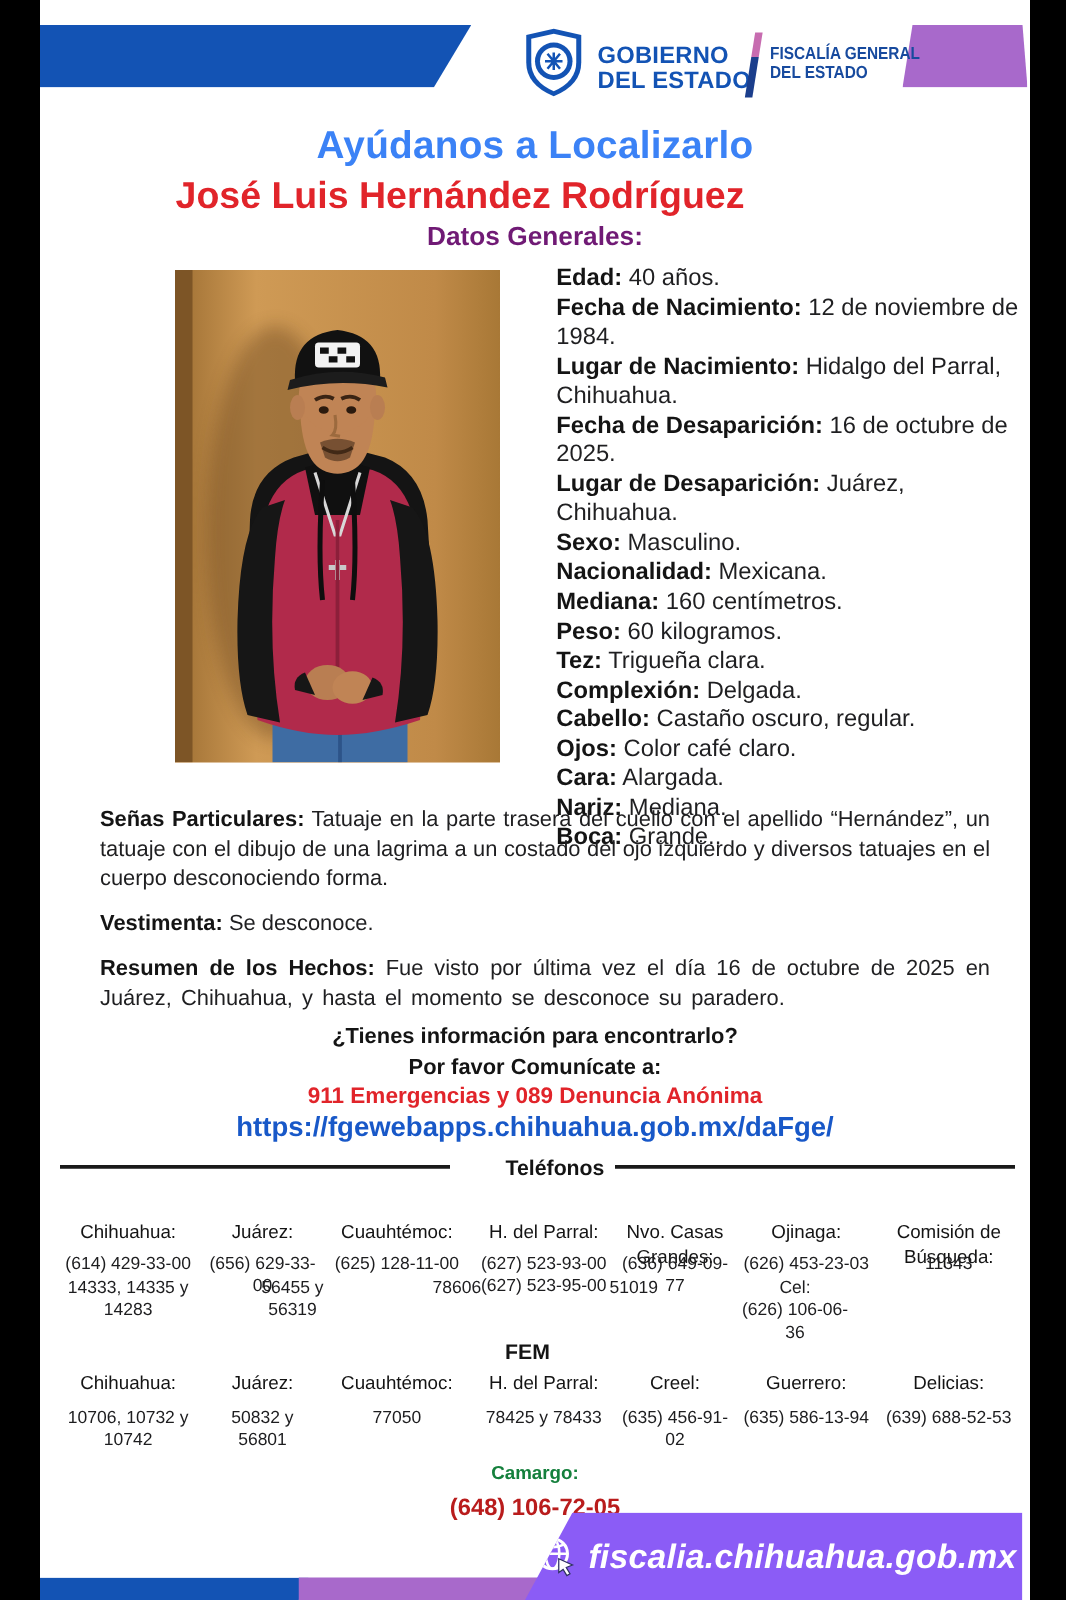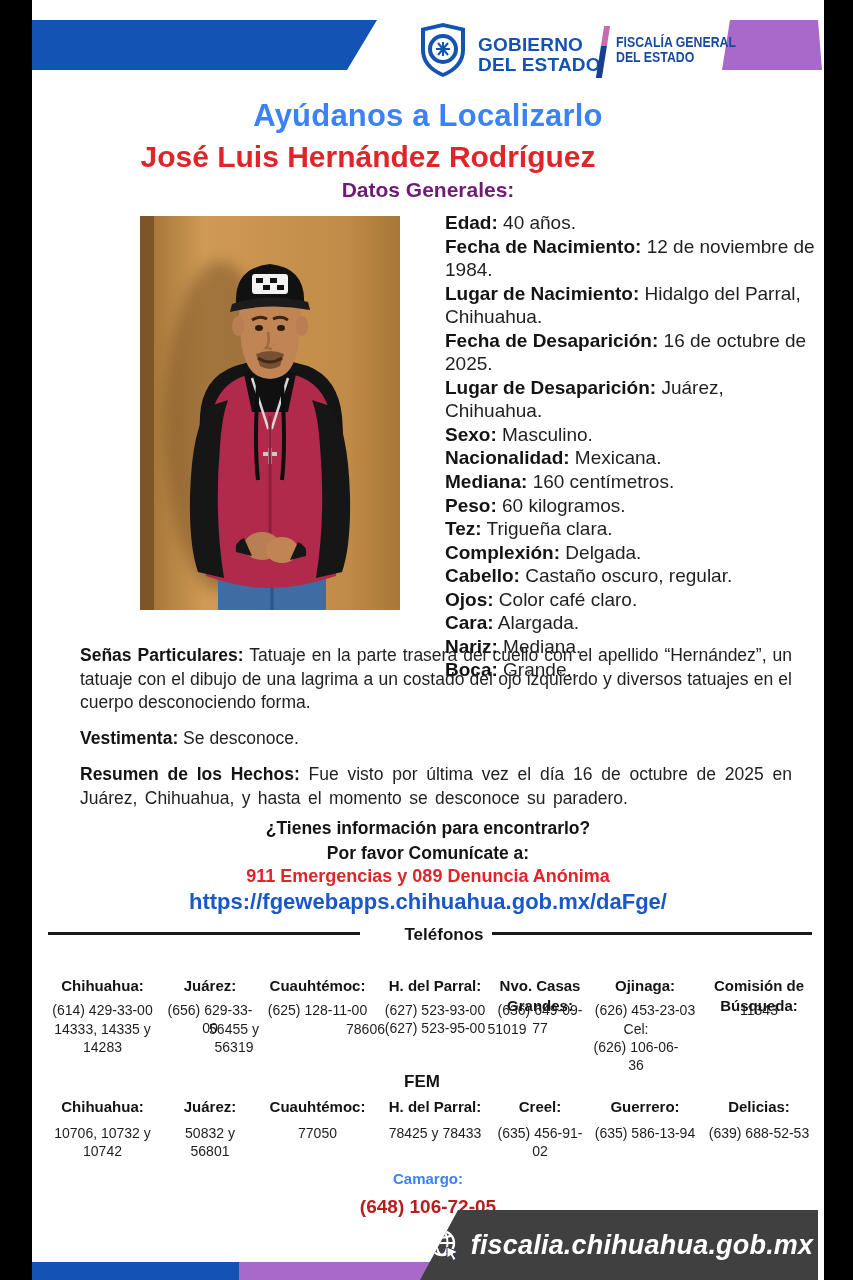--- a/index.html
+++ b/index.html
@@ -54,35 +54,35 @@
 
   .tel-heading{position:absolute;left:32px;top:925px;width:824px;text-align:center;
     font-size:17px;font-weight:bold;color:#141414;}
   .rule{position:absolute;top:932px;height:3px;background:#1a1a1a;}
   .rule-left{left:48px;width:312px;}
   .rule-right{left:492px;width:320px;}
 
   .tgrid{position:absolute;left:40px;width:778px;display:grid;
     grid-template-columns:125px 90px 125px 110px 100px 110px 118px;}
   .cell{text-align:center;font-size:14px;line-height:1.3;color:#1d1d1f;padding:0 2px;}
-  .cell.th{font-size:15px;font-weight:bold;color:#141414;}
+  .cell.th{font-size:15px;font-weight:normal;color:#141414;}
   .row-telhead{top:976px;}
   .row-telphones{top:1001px;}
   .row-telext{top:1020px;gap:24px;}
   .fem-heading{position:absolute;left:32px;top:1072px;width:780px;text-align:center;
     font-size:17px;font-weight:bold;color:#141414;}
   .row-femhead{top:1097px;}
   .row-femvals{top:1124px;}
-  .camargo-label{top:1170px;font-size:15px;color:#3b82f6;}
+  .camargo-label{top:1170px;font-size:15px;color:#15803d;}
   .camargo-number{top:1196px;font-size:19px;font-weight:bold;color:#b91c1c;}
 
   .shape-blue-bottom{position:absolute;left:32px;top:1262px;width:215px;height:18px;background:#1353b4;
     clip-path:polygon(0 0,100% 0,calc(100% - 8px) 100%,0 100%);}
   .shape-purple-bottom{position:absolute;left:239px;top:1262px;width:216px;height:18px;background:#a869cb;}
-  .footer-bar{position:absolute;left:420px;top:1210px;width:398px;height:70px;background:#404040;
+  .footer-bar{position:absolute;left:420px;top:1210px;width:398px;height:70px;background:#8b5cf6;
     clip-path:polygon(38px 0,100% 0,100% 100%,0 100%);
     display:flex;align-items:center;justify-content:center;gap:10px;}
   .footer-url{color:#ffffff;font-size:27px;font-weight:bold;font-style:italic;letter-spacing:.2px;}
 </style>
 </head>
 <body>
 
 <div class="canvas">
 
   <div class="edge edge-left"></div>

